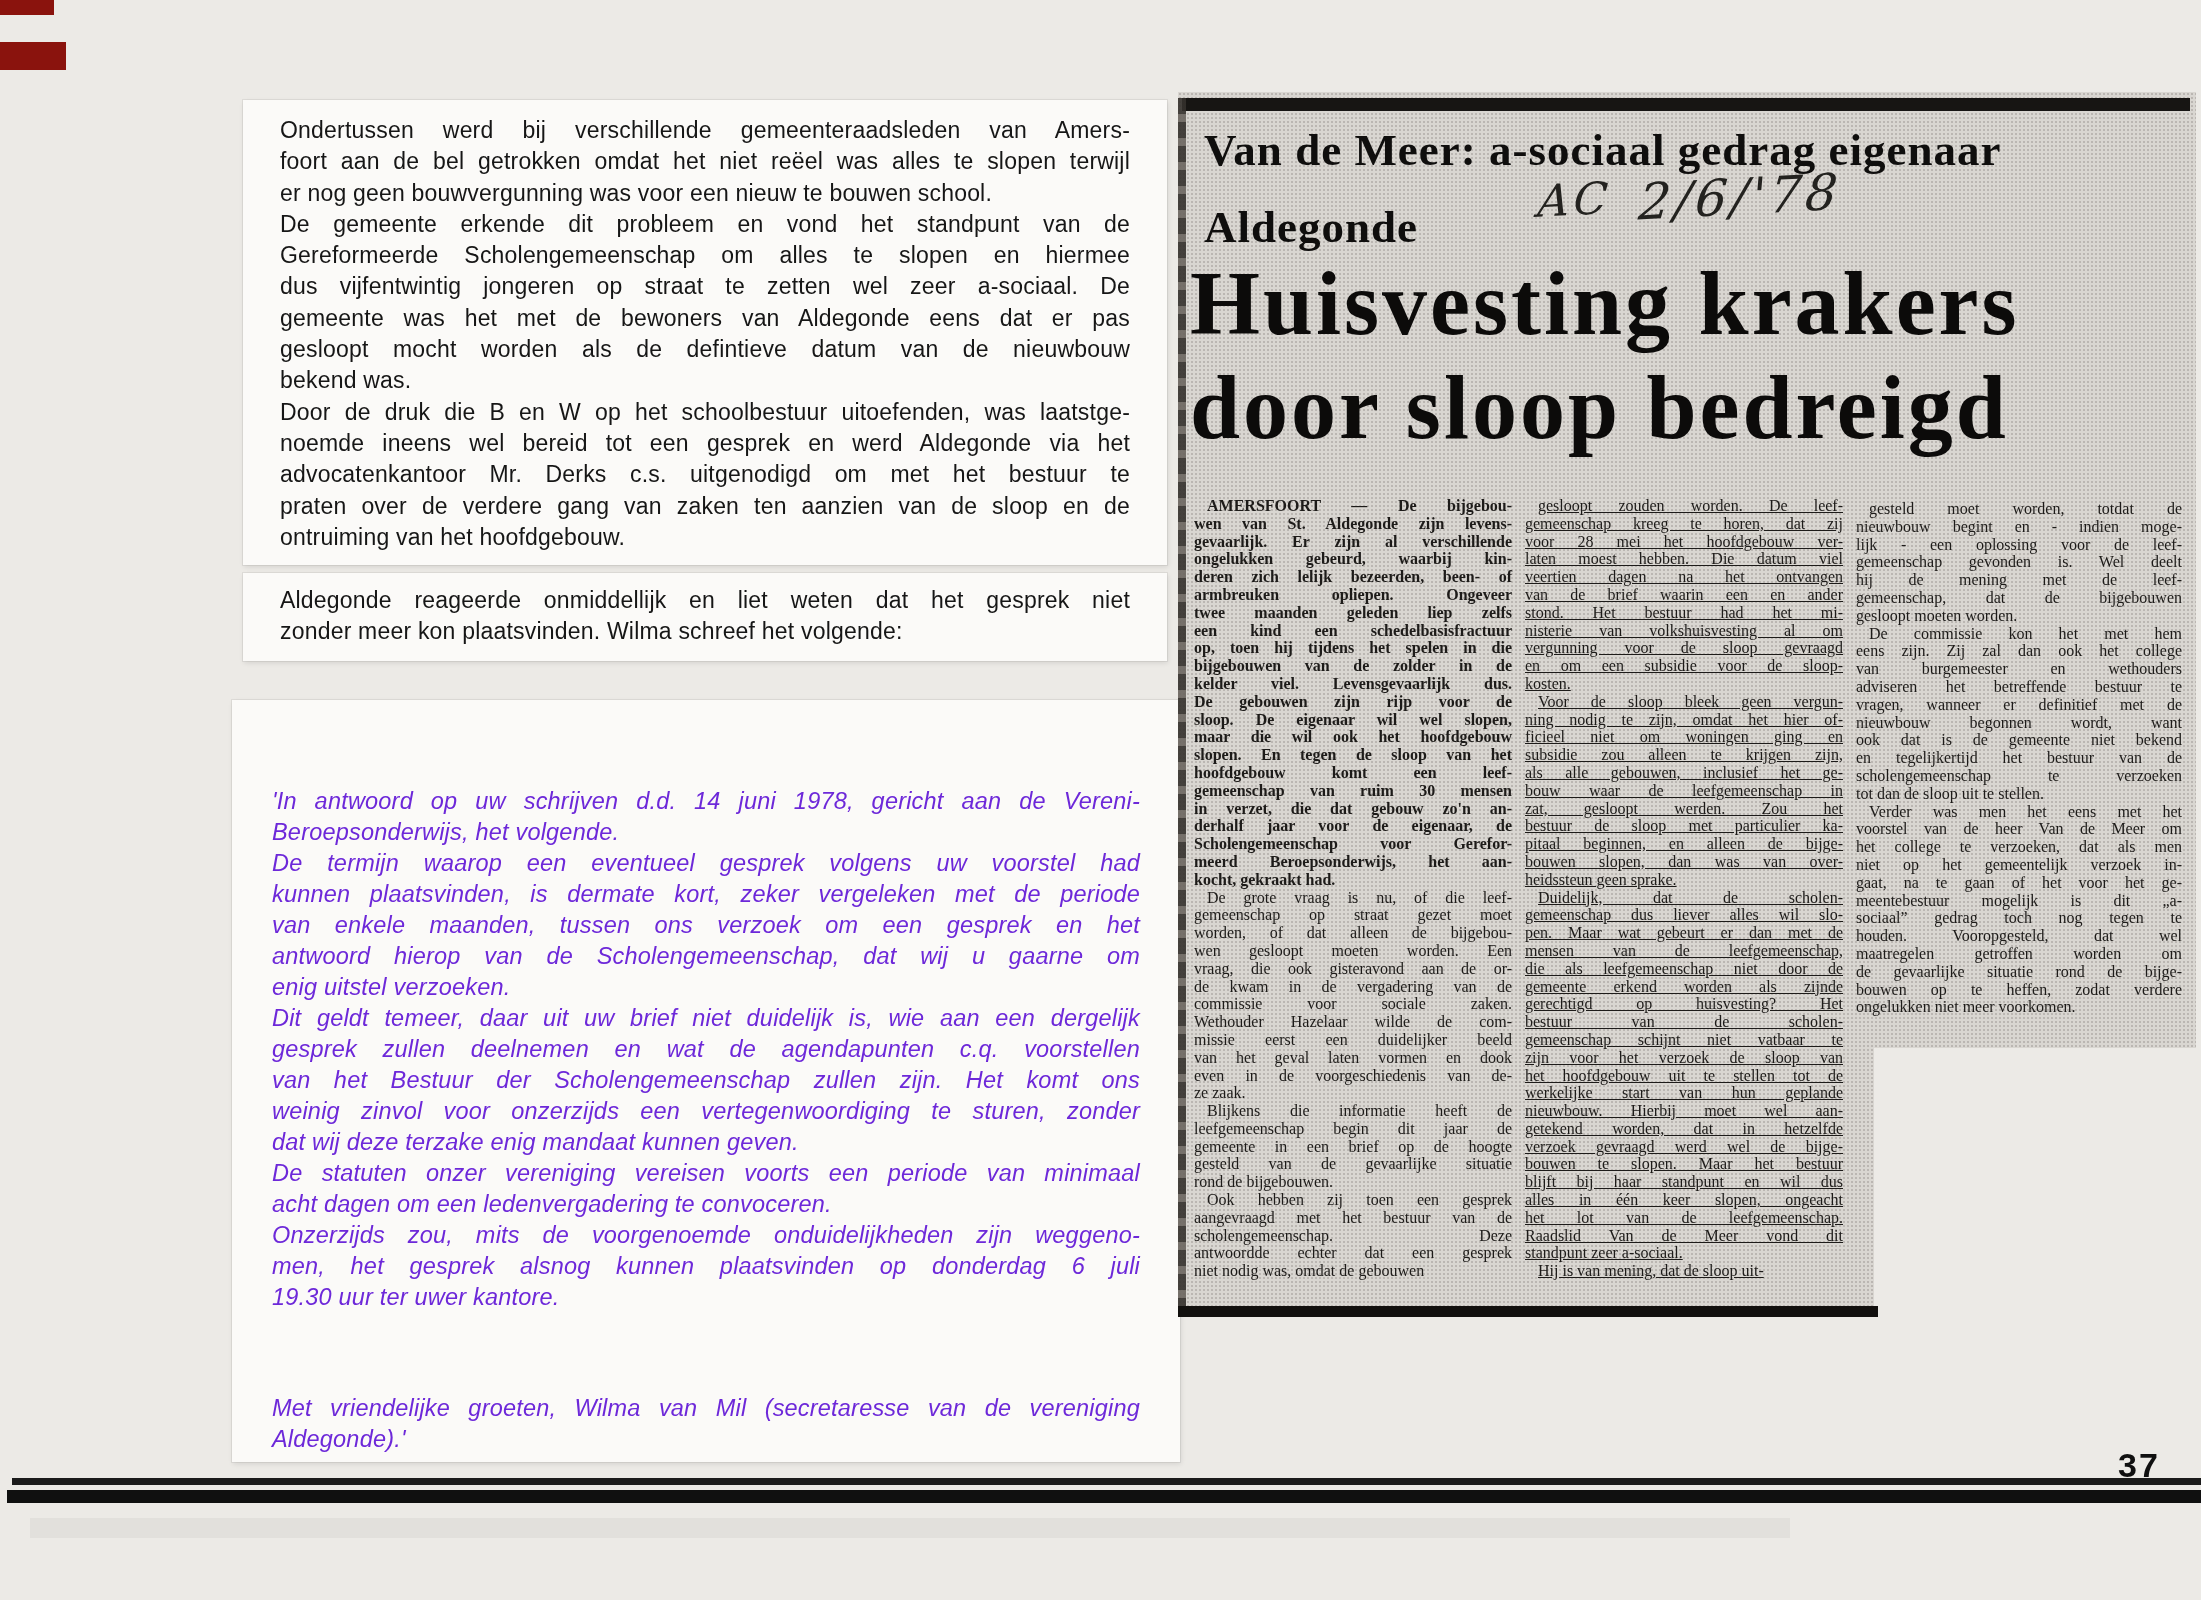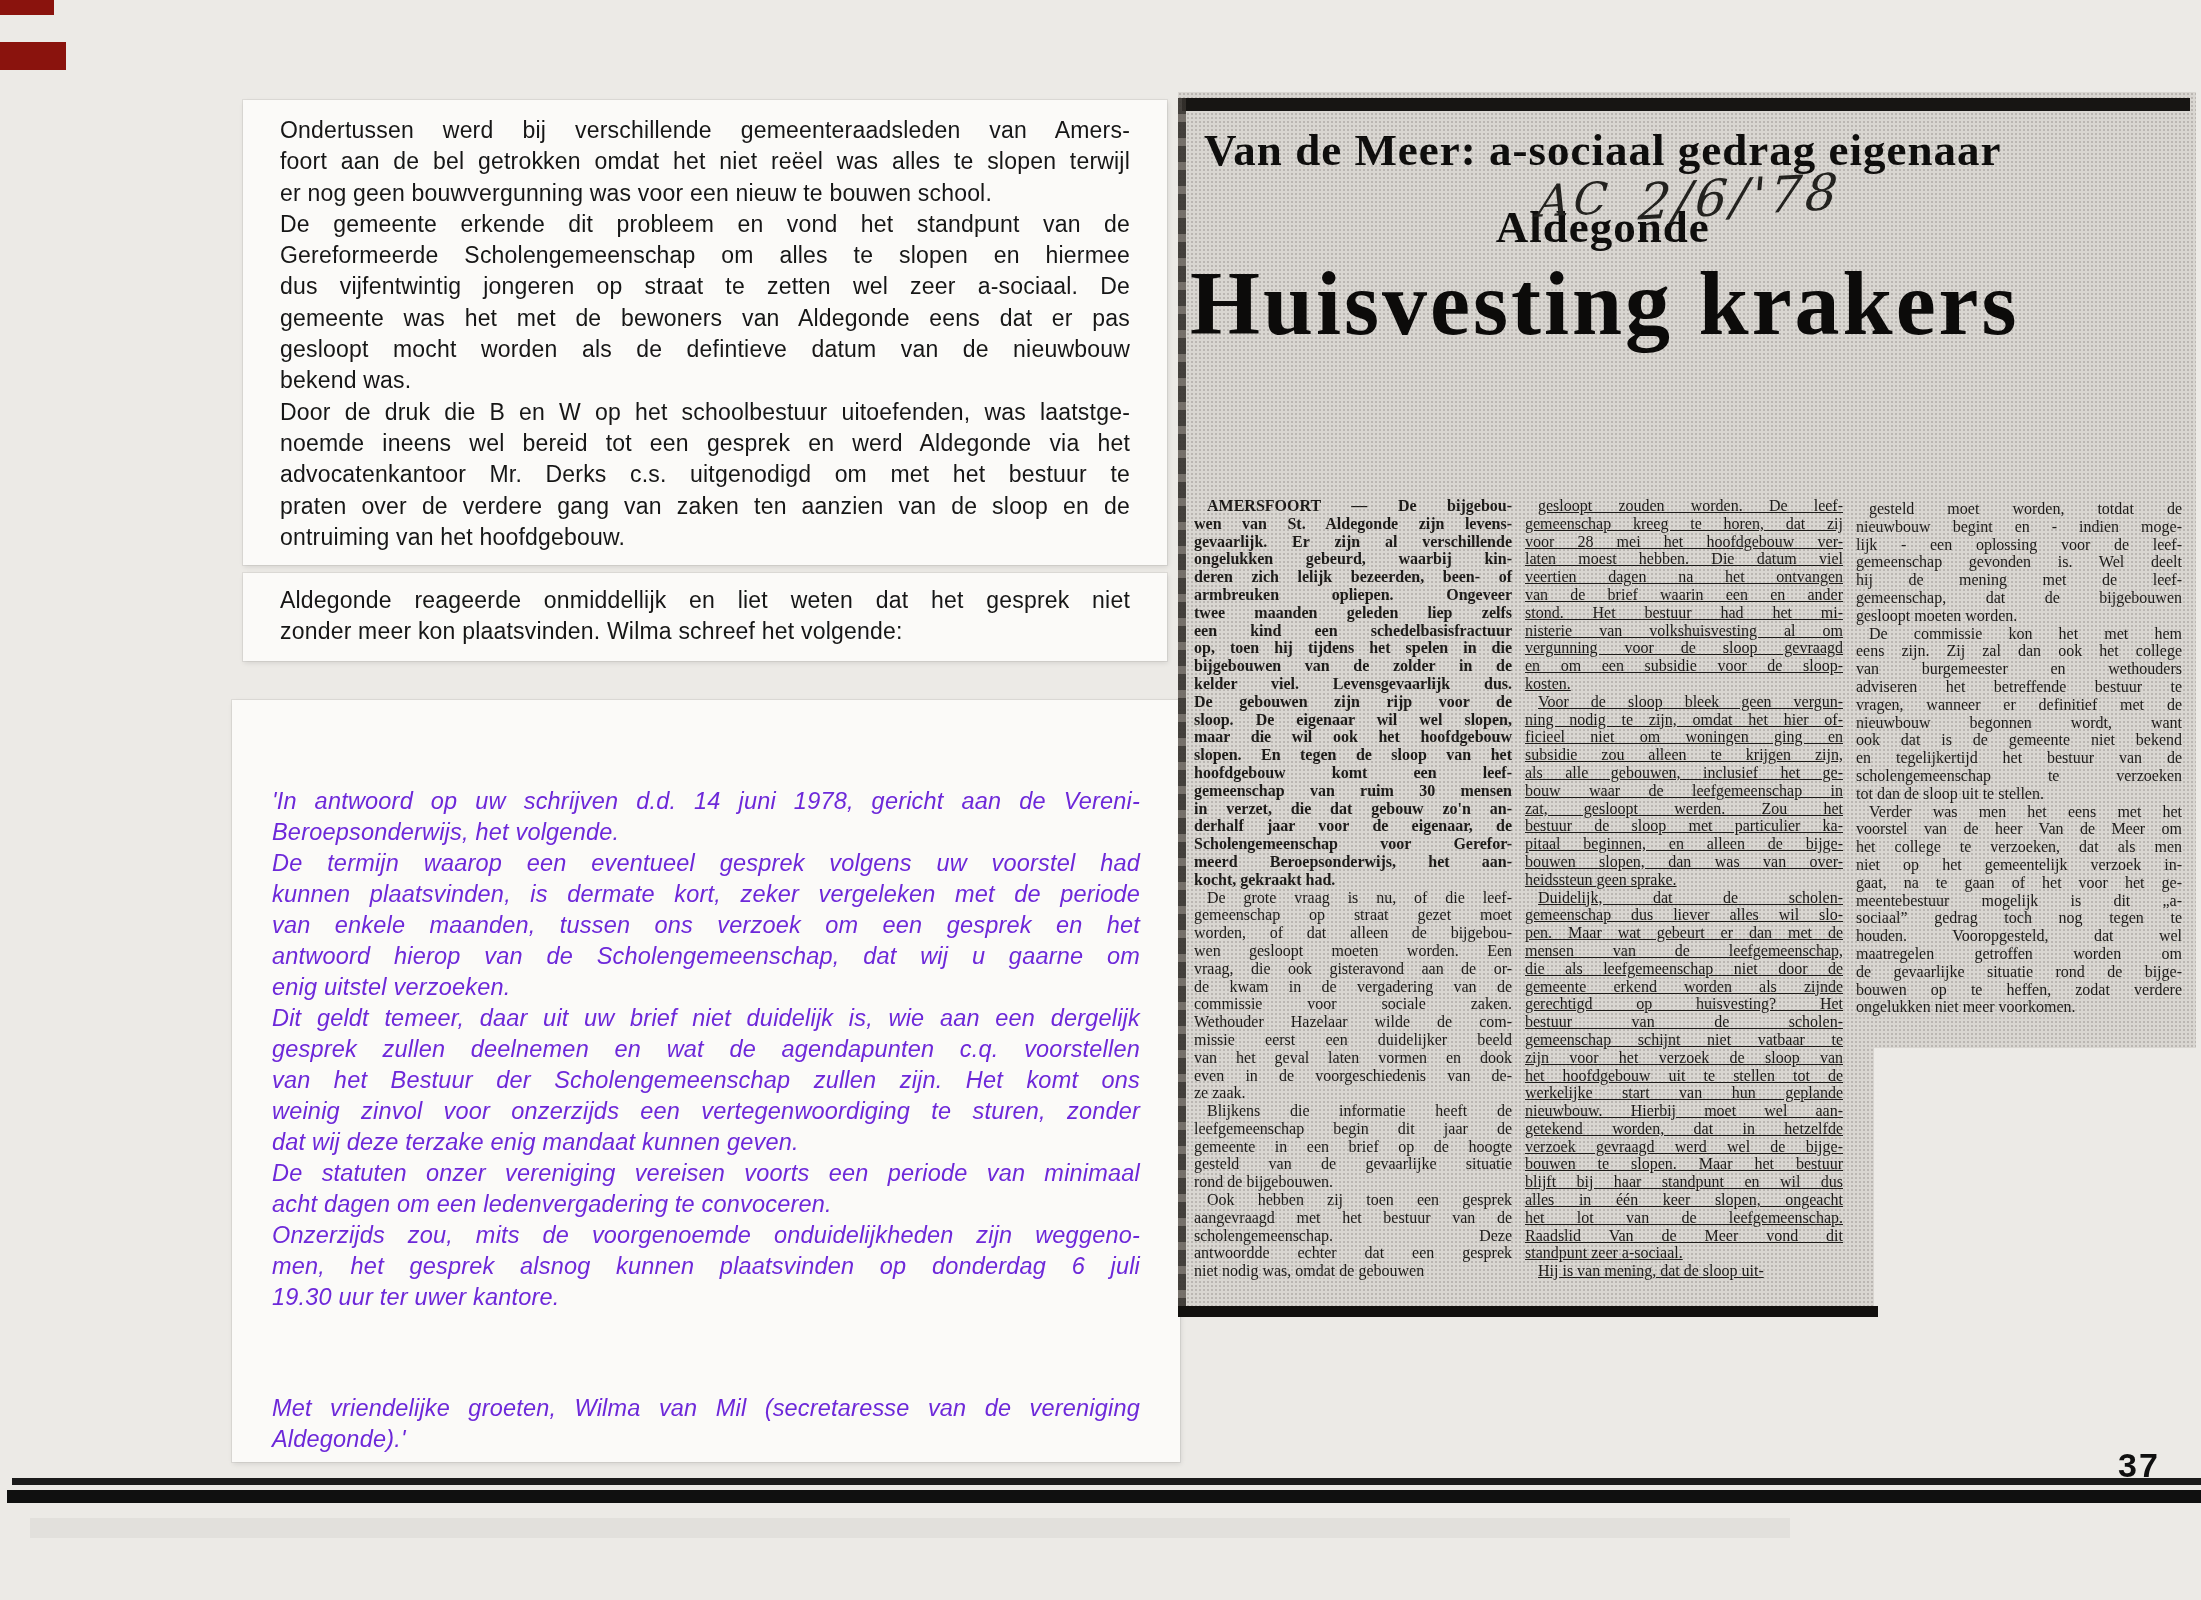--- a/index.html
+++ b/index.html
@@ -151,32 +151,33 @@
       </div>
   </section>
 
   <section class="clipping">
     <div class="abs halftone" style="left:0;top:0;width:1018px;height:956px;"></div>
     <div class="abs halftone" style="left:0;top:956px;width:696px;height:258px;"></div>
     <div class="abs clip-top-rule" style="left:4px;top:6px;width:1008px;height:13px;"></div>
     <div class="abs clip-left-edge" style="left:0;top:6px;width:8px;height:1219px;"></div>
     <div class="abs clip-bottom-rule" style="left:0;top:1214px;width:700px;height:11px;"></div>
 
-    <h2 class="kicker" style="left:26px;top:20px;text-align:center;">
+    <h2 class="kicker" style="left:26px;top:20px;">
       <span>Van de Meer: a-sociaal gedrag eigenaar</span><br>
       <span>Aldegonde</span>
     </h2>
 
     <div class="handwriting" style="left:360px;top:78px;">
       <span>AC</span>
       <span style="font-size:50px; position:relative; top:8px; left:10px;">2/6/'78</span>
     </div>
 
     <h1 class="headline" style="left:12px;top:160px;">
       <span>Huisvesting krakers</span><br>
+      <span>door sloop bedreigd</span>
     </h1>
 
     <div class="clip-col clip-col-1" style="left:16px;top:405px;width:318px;">
         <div class="para">
           <div class="ln first">AMERSFOORT — De bijgebou-</div>
           <div class="ln">wen van St. Aldegonde zijn levens-</div>
           <div class="ln">gevaarlijk. Er zijn al verschillende</div>
           <div class="ln">ongelukken gebeurd, waarbij kin-</div>
           <div class="ln">deren zich lelijk bezeerden, been- of</div>
           <div class="ln">armbreuken opliepen. Ongeveer</div>

